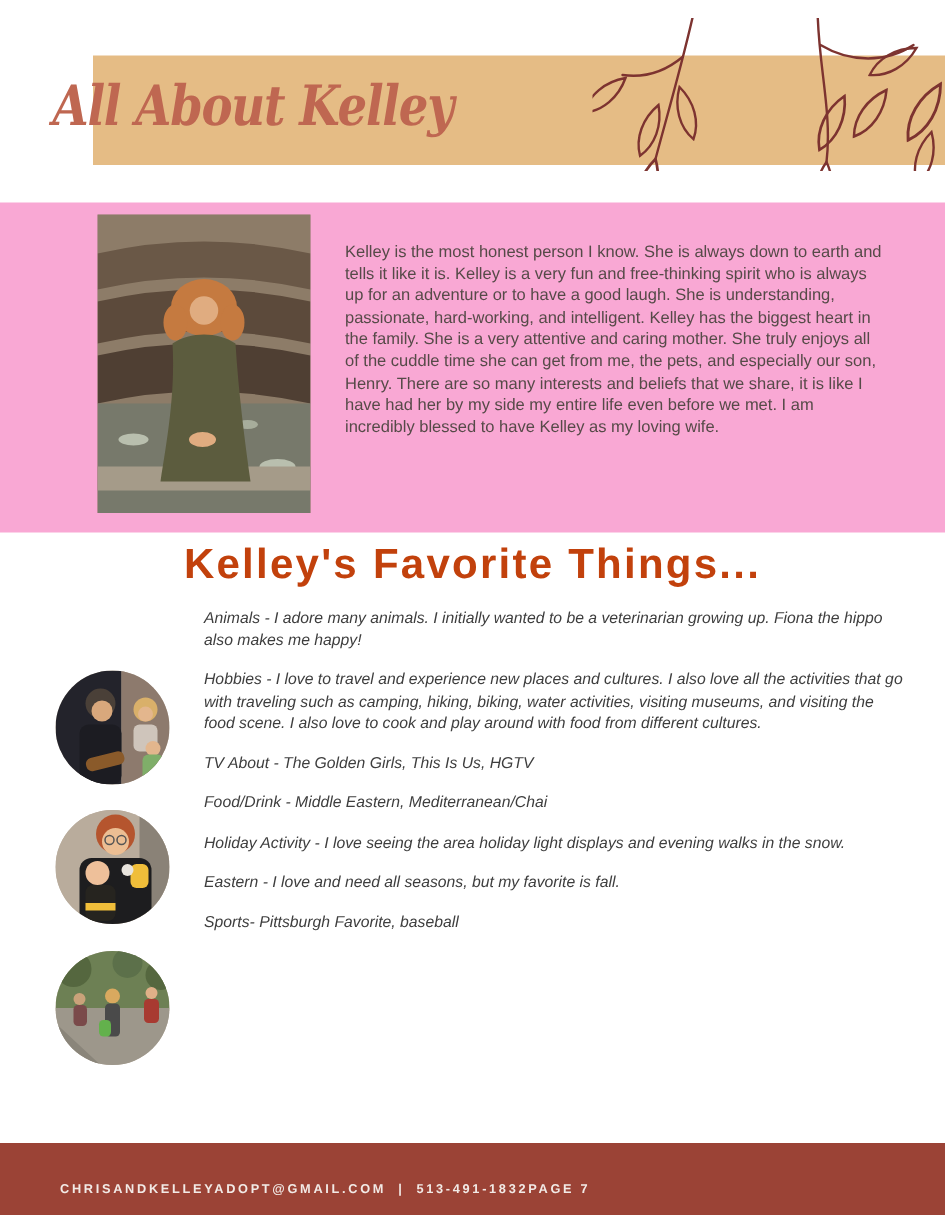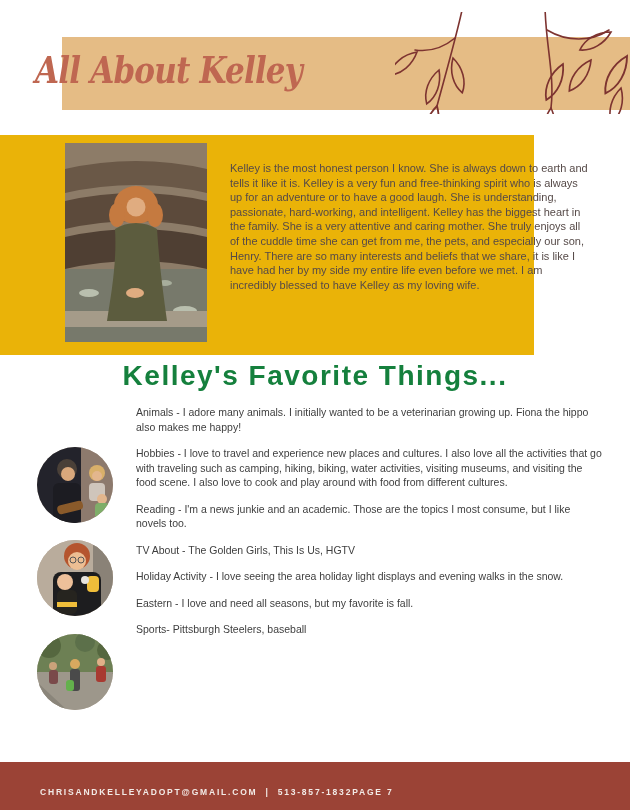--- a/index.html
+++ b/index.html
@@ -12,33 +12,33 @@
   .banner{position:absolute;left:62px;top:25px;right:0;height:73px;background:#E5BC85;}
   .title{
     position:absolute;left:35px;top:36px;z-index:3;
     font-family:"DejaVu Serif",serif;font-style:italic;font-weight:bold;
     font-size:37px;color:#BF6751;white-space:nowrap;
     transform:scaleX(.84);transform-origin:left center;
     letter-spacing:-1px;
   }
   .leaves{position:absolute;top:0;right:0;z-index:2;}
   
-  .intro-section{position:absolute;left:0;top:123px;width:534px;height:220px;background:#eab308;}
+  .intro-section{position:absolute;left:0;top:123px;width:630px;height:220px;background:#f9a8d4;}
   .kelley-photo{position:absolute;left:65px;top:8px;width:142px;height:199px;overflow:hidden;background:#8d7c68;}
   .intro-text{
     position:absolute;left:230px;top:26px;width:358px;
     font-size:11px;line-height:14.6px;color:#564A48;
   }
   
   .fav-heading{
     position:absolute;left:0;top:348px;width:630px;text-align:center;
-    font-size:28px;font-weight:bold;letter-spacing:1.5px;color:#15803d;
+    font-size:28px;font-weight:bold;letter-spacing:1.5px;color:#c2410c;
   }
   .fav-list{position:absolute;left:136px;top:393px;width:466px;}
-  .fav-list p{margin:0 0 12px 0;font-size:10.5px;line-height:14.5px;color:#3E3E3E;}
+  .fav-list p{margin:0 0 12px 0;font-size:10.5px;line-height:14.5px;color:#3E3E3E;font-style:italic;}
   .circle{
     position:absolute;left:37px;width:76px;height:76px;border-radius:50%;
     overflow:hidden;background:#b9ac9c;
   }
   .circle-1{top:435px;}
   .circle-2{top:528px;}
   .circle-3{top:622px;}
   
   .footer{
     position:absolute;left:0;bottom:0;width:630px;height:60px;background:#9B4336;
@@ -153,29 +153,29 @@
       <circle cx="64" cy="28" r="4" fill="#e0b088"></circle>
       <rect x="59" y="32" width="10" height="16" rx="3" fill="#a83a31"></rect>
       <circle cx="16" cy="32" r="4" fill="#caa27a"></circle>
       <rect x="12" y="36" width="9" height="14" rx="3" fill="#7a4a4a"></rect>
     </svg>
   </div>
 
   <div class="fav-list">
     <p>Animals - I adore many animals. I initially wanted to be a veterinarian growing up. Fiona the hippo also makes me happy!</p>
     <p>Hobbies - I love to travel and experience new places and cultures. I also love all the activities that go with traveling such as camping, hiking, biking, water activities, visiting museums, and visiting the food scene. I also love to cook and play around with food from different cultures.</p>
-    <p>Reading - I'm a news junkie and an academic. Those are the topics I most consume, but I like novels too.</p>
     <p>TV About - The Golden Girls, This Is Us, HGTV</p>
+    <p>Food/Drink - Middle Eastern, Mediterranean/Chai</p>
     <p>Holiday Activity - I love seeing the area holiday light displays and evening walks in the snow.</p>
     <p>Eastern - I love and need all seasons, but my favorite is fall.</p>
-    <p>Sports- Pittsburgh Steelers, baseball</p>
+    <p>Sports- Pittsburgh Favorite, baseball</p>
   </div>
 
   <div class="footer">
     <div class="footer-left">
       <span>CHRISANDKELLEYADOPT@GMAIL.COM</span>
       <span>|</span>
-      <span>513-857-1832</span>
+      <span>513-491-1832</span>
     </div>
     <span>PAGE 7</span>
   </div>
 
 </div>
 
 </body></html>

